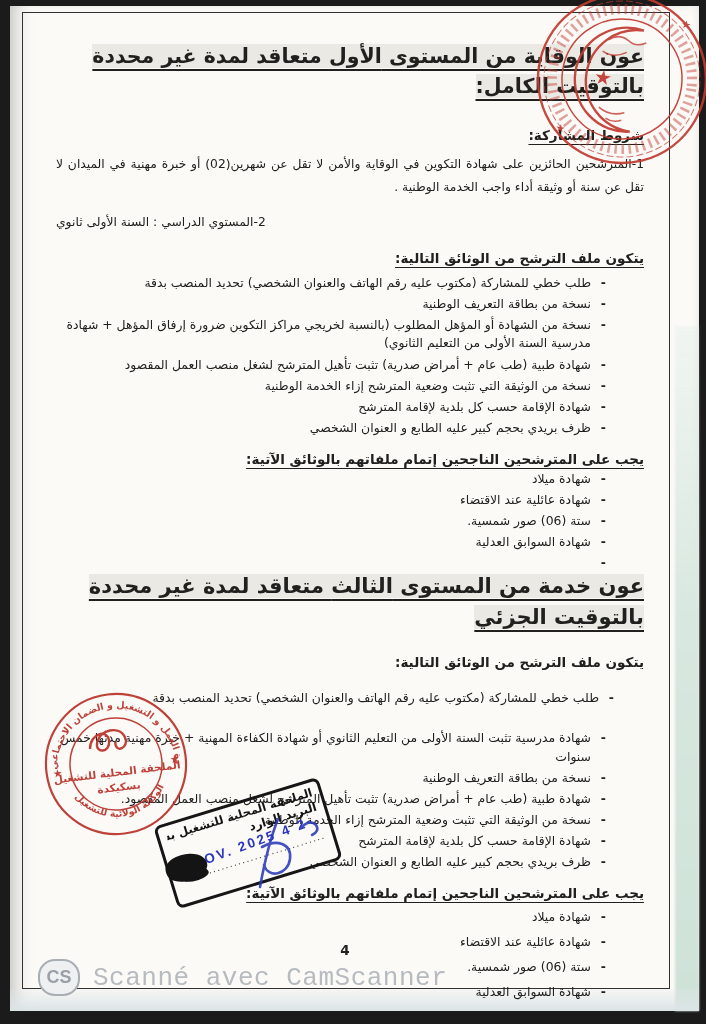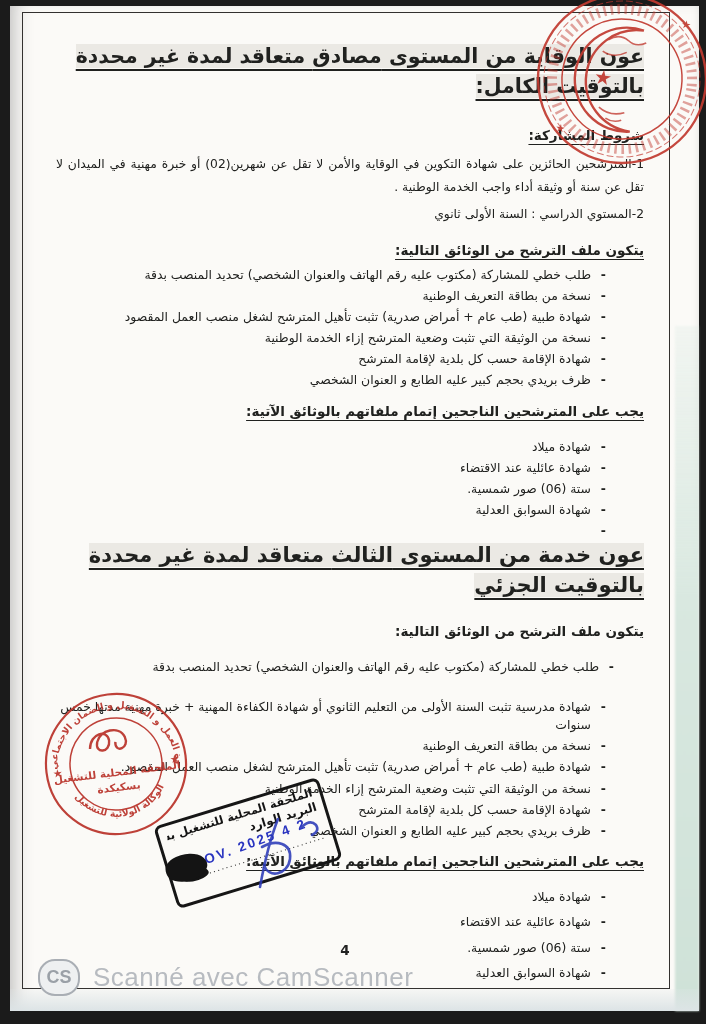--- a/index.html
+++ b/index.html
@@ -40,37 +40,37 @@
     background:#ebe9e4;
     text-decoration:underline;text-decoration-thickness:1.6px;text-underline-offset:6px;
   }
   .h-title.second{font-size:21px;margin-top:0;}
   .sub-head{
     font-size:13.5px;font-weight:bold;
     text-decoration:underline;text-underline-offset:4px;
   }
   .sub-head.conditions{margin-top:26px;}
   .para{font-size:12.3px;line-height:1.85;text-align:justify;margin-top:10px;}
-  .para.level{margin-top:4px;text-align:right;}
+  .para.level{margin-top:12px;text-align:left;}
   .file-head{margin-top:16px;}
   .file-head.plain{text-decoration:none;margin-top:22px;}
   ul.doclist{list-style:none;margin:8px 36px 0 0;padding:0;}
   ul.doclist li{
     position:relative;padding-right:17px;text-align:right;
     font-size:12.4px;line-height:1.5;margin:2.5px 0;min-height:15px;
   }
   ul.doclist li::before{content:"-";position:absolute;right:2px;top:0;font-weight:bold;}
   ul.doclist.spread li{margin:6.5px 0;}
   .single-item{
     position:relative;padding-right:17px;margin:20px 28px 0 0;
     font-size:12.4px;text-align:right;
   }
   .single-item::before{content:"-";position:absolute;right:2px;top:0;font-weight:bold;}
   .succ-head{margin-top:13px;}
-  ul.doclist.tight{margin-top:19px;}
+  ul.doclist.tight{margin-top:3px;}
   .page-num{
     position:absolute;left:12px;top:936px;width:646px;text-align:center;
     font-size:13.5px;font-weight:bold;color:#222;
   }
   
   .seal{
     position:absolute;top:-16px;right:-12px;width:178px;height:178px;
     transform:rotate(8deg);pointer-events:none;opacity:.92;
   }
   
@@ -102,50 +102,51 @@
   .hand-svg{position:absolute;left:140px;top:775px;width:210px;height:150px;pointer-events:none;}
   
   .cam{position:absolute;left:28px;top:953px;display:flex;align-items:center;gap:13px;}
   .cs-badge{
     width:38px;height:33px;border:2.4px solid #a9aeb4;border-radius:17px;
     background:#eef0f1;color:#9aa0a7;font-weight:bold;font-size:18px;
     display:flex;align-items:center;justify-content:center;
     font-family:"Liberation Sans",sans-serif;
   }
   .cam-text{
-    font-family:Liberation Sans, sans-serif;font-size:26px;color:#b7bbc0;letter-spacing:.5px;
+    font-family:Liberation Mono, monospace;font-size:26px;color:#b7bbc0;letter-spacing:.5px;
   }
   svg text{font-family:"DejaVu Sans","Liberation Sans",sans-serif;}
 </style>
 </head>
 <body>
 
 <div class="stage">
   <div class="scan">
     <div class="teal-strip"></div>
     <div class="bottom-strip"></div>
     <div class="frame"></div>
 
     <div class="doc">
 
       <div class="h-title">
-        <span class="hl"><span>عون الوقاية من المستوى </span><b>مصادق</b><span> متعاقد لمدة غير محددة بالتوقيت الكامل:</span></span>
+        <span class="hl"><span>عون الوقاية من المستوى </span><b>الأول</b><span> متعاقد لمدة غير محددة بالتوقيت الكامل:</span></span>
       </div>
 
       <div class="sub-head conditions">شروط المشاركة:</div>
 
       <div class="para">1-المترشحين الحائزين على شهادة التكوين في الوقاية والأمن لا تقل عن شهرين(02) أو خبرة مهنية في الميدان لا تقل عن سنة أو وثيقة أداء واجب الخدمة الوطنية .</div>
       <div class="para level">2-المستوي الدراسي : السنة الأولى ثانوي</div>
 
       <div class="sub-head file-head">يتكون ملف الترشح من الوثائق التالية:</div>
 
       <ul class="doclist">
 
       <li>طلب خطي للمشاركة (مكتوب عليه رقم الهاتف والعنوان الشخصي) تحديد المنصب بدقة</li>
           <li>نسخة من بطاقة التعريف الوطنية</li>
+          <li>نسخة من الشهادة أو المؤهل المطلوب (بالنسبة لخريجي مراكز التكوين ضرورة إرفاق المؤهل + شهادة مدرسية السنة الأولى من التعليم الثانوي)</li>
           <li>شهادة طبية (طب عام + أمراض صدرية) تثبت تأهيل المترشح لشغل منصب العمل المقصود</li>
           <li>نسخة من الوثيقة التي تثبت وضعية المترشح إزاء الخدمة الوطنية</li>
           <li>شهادة الإقامة حسب كل بلدية لإقامة المترشح</li>
           <li>ظرف بريدي بحجم كبير عليه الطابع و العنوان الشخصي</li>
         </ul>
 
       <div class="sub-head succ-head">يجب على المترشحين الناجحين إتمام ملفاتهم بالوثائق الآتية:</div>
 
       <ul class="doclist tight">
 

